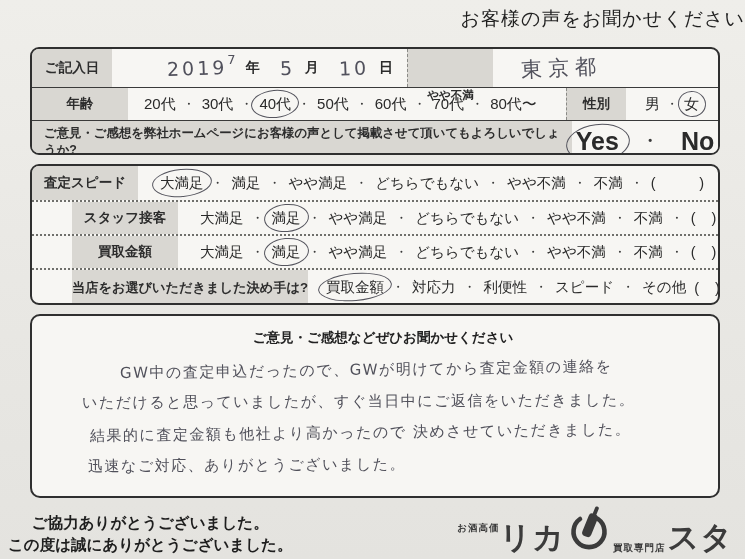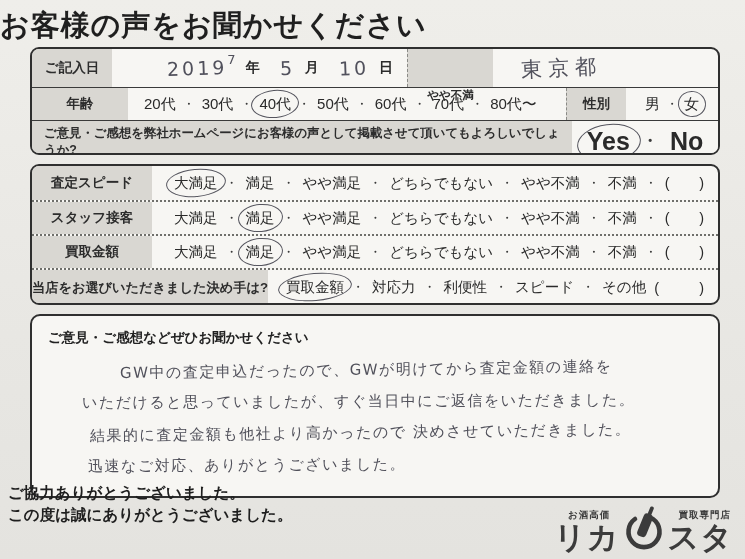--- a/index.html
+++ b/index.html
@@ -3,22 +3,22 @@
 <meta charset="utf-8">
 <style>
   * { margin:0; padding:0; box-sizing:border-box; }
   html,body { width:745px; height:559px; }
   body {
     font-family:"Liberation Sans","DejaVu Sans",sans-serif;
     background:#e9e8e4; color:#2a2a2a; overflow:hidden;
   }
   .page { position:relative; width:745px; height:559px; background:linear-gradient(180deg,#efeeea 0%,#e9e8e4 50%,#e4e3df 100%); }
 
-  .title { position:absolute; top:6px; left:0; width:100%; text-align:left;
-    font-size:29px; font-weight:700; letter-spacing:1px; color:#1f1f1f; }
+  .title { position:absolute; top:6px; left:0; width:100%; text-align:right;
+    font-size:19px; font-weight:400; letter-spacing:1px; color:#1f1f1f; }
 
   .box { position:absolute; left:30px; width:690px; background:#f7f6f3;
     border:2px solid #2f2f2f; border-radius:9px; overflow:hidden; }
   #box-info    { top:47px;  height:108px; }
   #box-ratings { top:164px; height:141px; }
   #box-comments{ top:314px; height:184px; border-radius:10px; }
 
   .row { display:flex; align-items:stretch; }
   .row + .row { border-top:1.6px solid #3a3a3a; }
   .cell-label { background:#d9d7d2; display:flex; align-items:center; justify-content:center;
@@ -41,55 +41,55 @@
   #pref-value { font-size:21px; letter-spacing:6px; transform:rotate(-3deg); }
 
   #age-label { width:96px; }
   #age-options { flex:1; padding-left:16px; font-size:15px; gap:7px; }
   #gender-label { width:60px; border-left:1.5px dashed #8a8a86; }
   #gender-cell { width:92px; justify-content:center; font-size:15px; gap:6px; }
 
   #publish-q { flex:1; background:#d9d7d2; align-items:center; display:flex;
     padding:0 10px 0 12px; font-size:12.4px; font-weight:700; color:#2d2d2d; }
   #publish-cell { width:146px; justify-content:center; background:#f7f6f3;
-    font-size:25px; font-weight:700; gap:12px; }
+    font-size:25px; font-weight:700; gap:23px; }
   #publish-cell .sep { font-size:16px; }
 
   
   .rrow { display:flex; align-items:stretch; height:34px; }
-  .rrow.dotted { border-top:2px dotted #6f6f6b; }
-  .rlabel { width:120px; }
+  .rrow.dotted { border-top:2px dotted #6f6f6b;padding-left:40px; }
+  .rlabel { width:106px; }
   .ropts { flex:1; display:flex; align-items:center; padding:0 14px 0 22px;
     font-size:14.5px; gap:8px; }
   .ropts .spacer, #decision-options .spacer { flex:1; }
   #row-decision { height:37px; }
   #decision-label { width:236px; font-size:13.2px; }
   #decision-options { flex:1; display:flex; align-items:center; padding:0 14px 0 18px;
     font-size:14.5px; gap:8px; }
   .sep { color:#3a3a3a; font-size:12px; }
   .opt { position:relative; white-space:nowrap; }
 
   
   .circled::after { content:""; position:absolute; left:-8px; right:-8px; top:-5px; bottom:-4px;
     border:1.7px solid #55555e; border-radius:50%; transform:rotate(-5deg); }
   #publish-cell .circled::after { left:-10px; right:-11px; top:-3px; bottom:-6px; transform:rotate(-7deg); }
   #gender-cell .circled::after { left:-6px; right:-7px; top:-4px; bottom:-3px; transform:rotate(8deg); }
 
   
-  #comments-header { font-size:13.5px; font-weight:700; padding:13px 0 0 16px; color:#222; }
+  #comments-header { font-size:13.5px; font-weight:700; padding:13px 0 0 16px; color:#222;text-align:center; }
   #comment-lines { padding:14px 20px 0 38px; }
   .cline { font-size:15px; letter-spacing:1.5px; line-height:1.1; margin-bottom:15px;
     transform:rotate(-0.6deg); color:#50505a; }
 
   
-  #footer-thanks { position:absolute; left:8px; top:482px; font-weight:700; font-size:15.5px;
-    line-height:1.45; color:#1e1e1e; }
+  #footer-thanks { position:absolute; left:8px; top:512px; font-weight:700; font-size:15.5px;
+    line-height:1.45; color:#1e1e1e;text-align:center; }
   #logo { position:absolute; right:12px; top:503px; display:flex; align-items:flex-end;
     color:#3b3b3b; }
-  .logo-col { display:flex; flex-direction:column; }
+  .logo-col { display:flex; flex-direction:row; }
   .logo-tag { font-size:9.5px; font-weight:700; letter-spacing:1px; }
   .logo-col.left { align-items:flex-start; }
   .logo-col.left .logo-tag { padding-left:14px; }
   .logo-col.right .logo-tag { align-self:flex-end; padding-right:2px; }
   .logo-name { font-size:31px; font-weight:800; letter-spacing:1px; line-height:1.05; }
   #logo-icon { width:46px; height:52px; margin:0 1px; flex:none; }
 </style>
 </head>
 <body>
 

